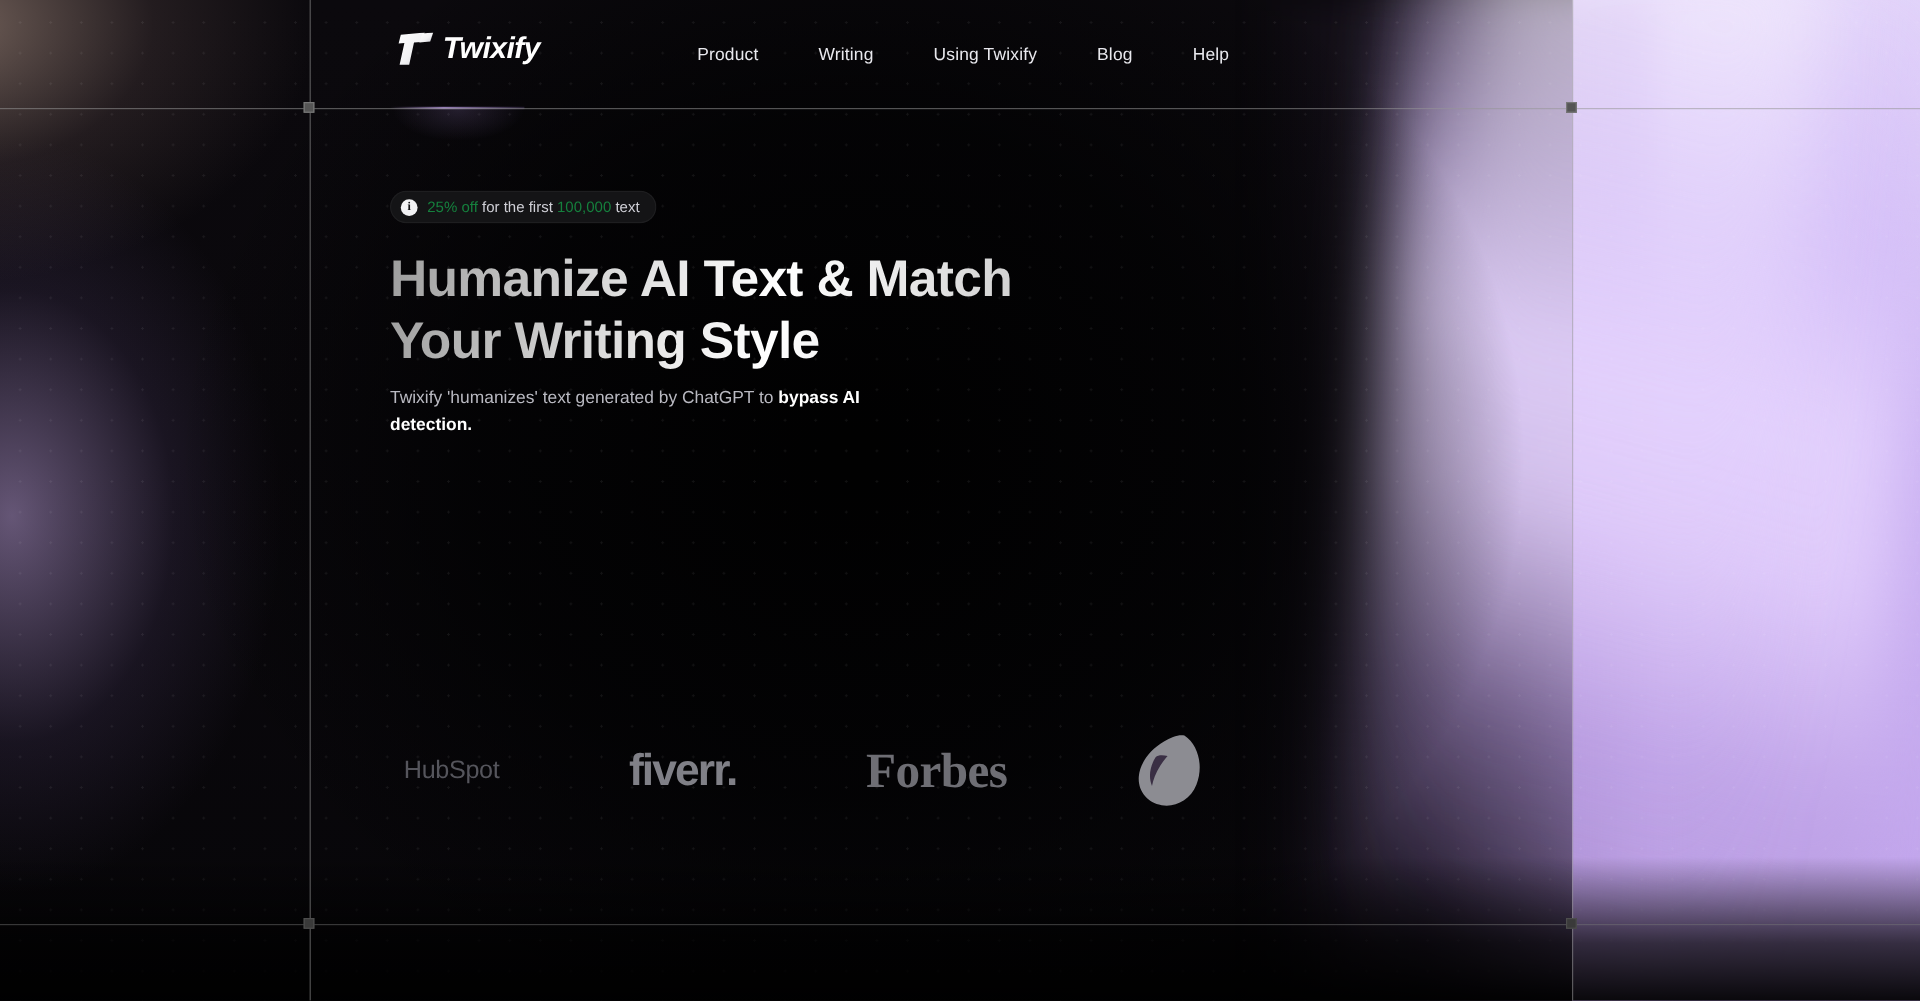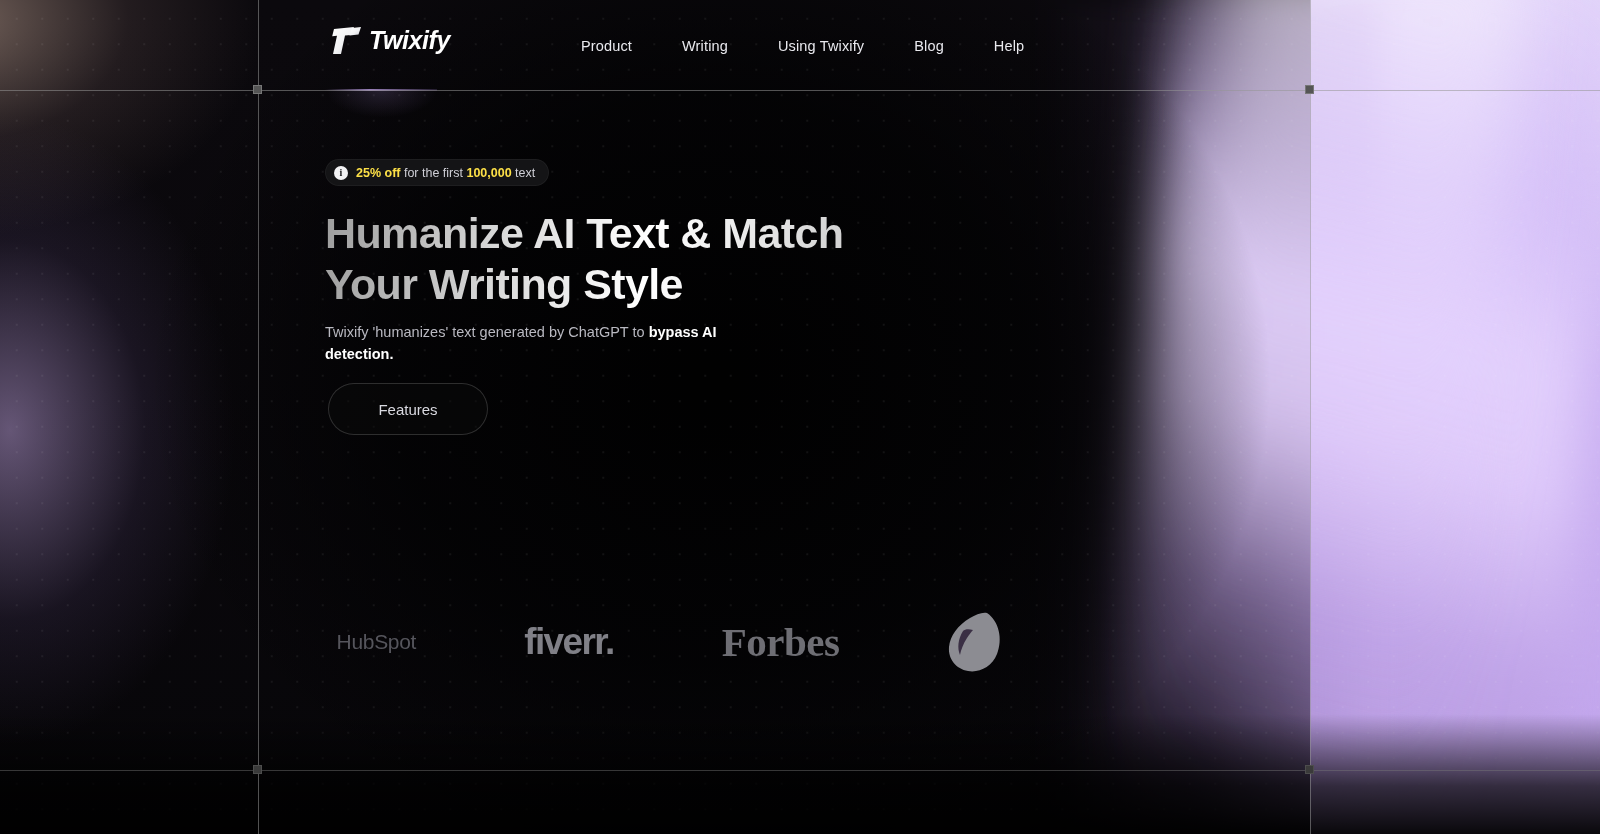--- a/index.html
+++ b/index.html
@@ -173,21 +173,21 @@
   }
   .info-icon {
     width:14px; height:14px; border-radius:50%;
     background:#f2f2f4;
     display:flex; align-items:center; justify-content:center;
     font-size:10px; font-weight:bold; color:#121214;
     font-family:"Liberation Serif", serif;
     line-height:1;
   }
   .promo-text { font-size:12.5px; color:#cfcfd6; white-space:nowrap; }
-  .promo-text b { color:#fde047; font-weight:bold; }
+  .promo-text b { color:#15803d; font-weight:normal; }
 
   h1.headline {
     position:absolute; top:208px; left:0;
     width:620px;
     font-size:43px; line-height:1.18; font-weight:bold;
     letter-spacing:-0.6px;
     background:linear-gradient(100deg,#9d9d9d 0%, #d8d8d8 28%, #ffffff 52%, #e2e2e2 72%, #b6b6b6 100%);
     -webkit-background-clip:text; background-clip:text;
     -webkit-text-fill-color:transparent; color:transparent;
   }
@@ -286,21 +286,20 @@
       <div class="promo-badge">
         <span class="info-icon">i</span>
         <span class="promo-text"><b>25% off</b><span> for the first </span><b>100,000</b><span> text</span></span>
       </div>
 
       <h1 class="headline">Humanize AI Text &amp; Match Your Writing Style</h1>
 
       <p class="sub"><span>Twixify 'humanizes' text generated by ChatGPT to </span><b>bypass AI detection.</b></p>
 
       <div class="cta-row">
-        <div class="btn btn-features">Features</div>
       </div>
     </section>
 
 
     <div class="logos">
 
       <div class="logo-item">
         <span class="hubspot-word">HubSpot</span>
       </div>
 

